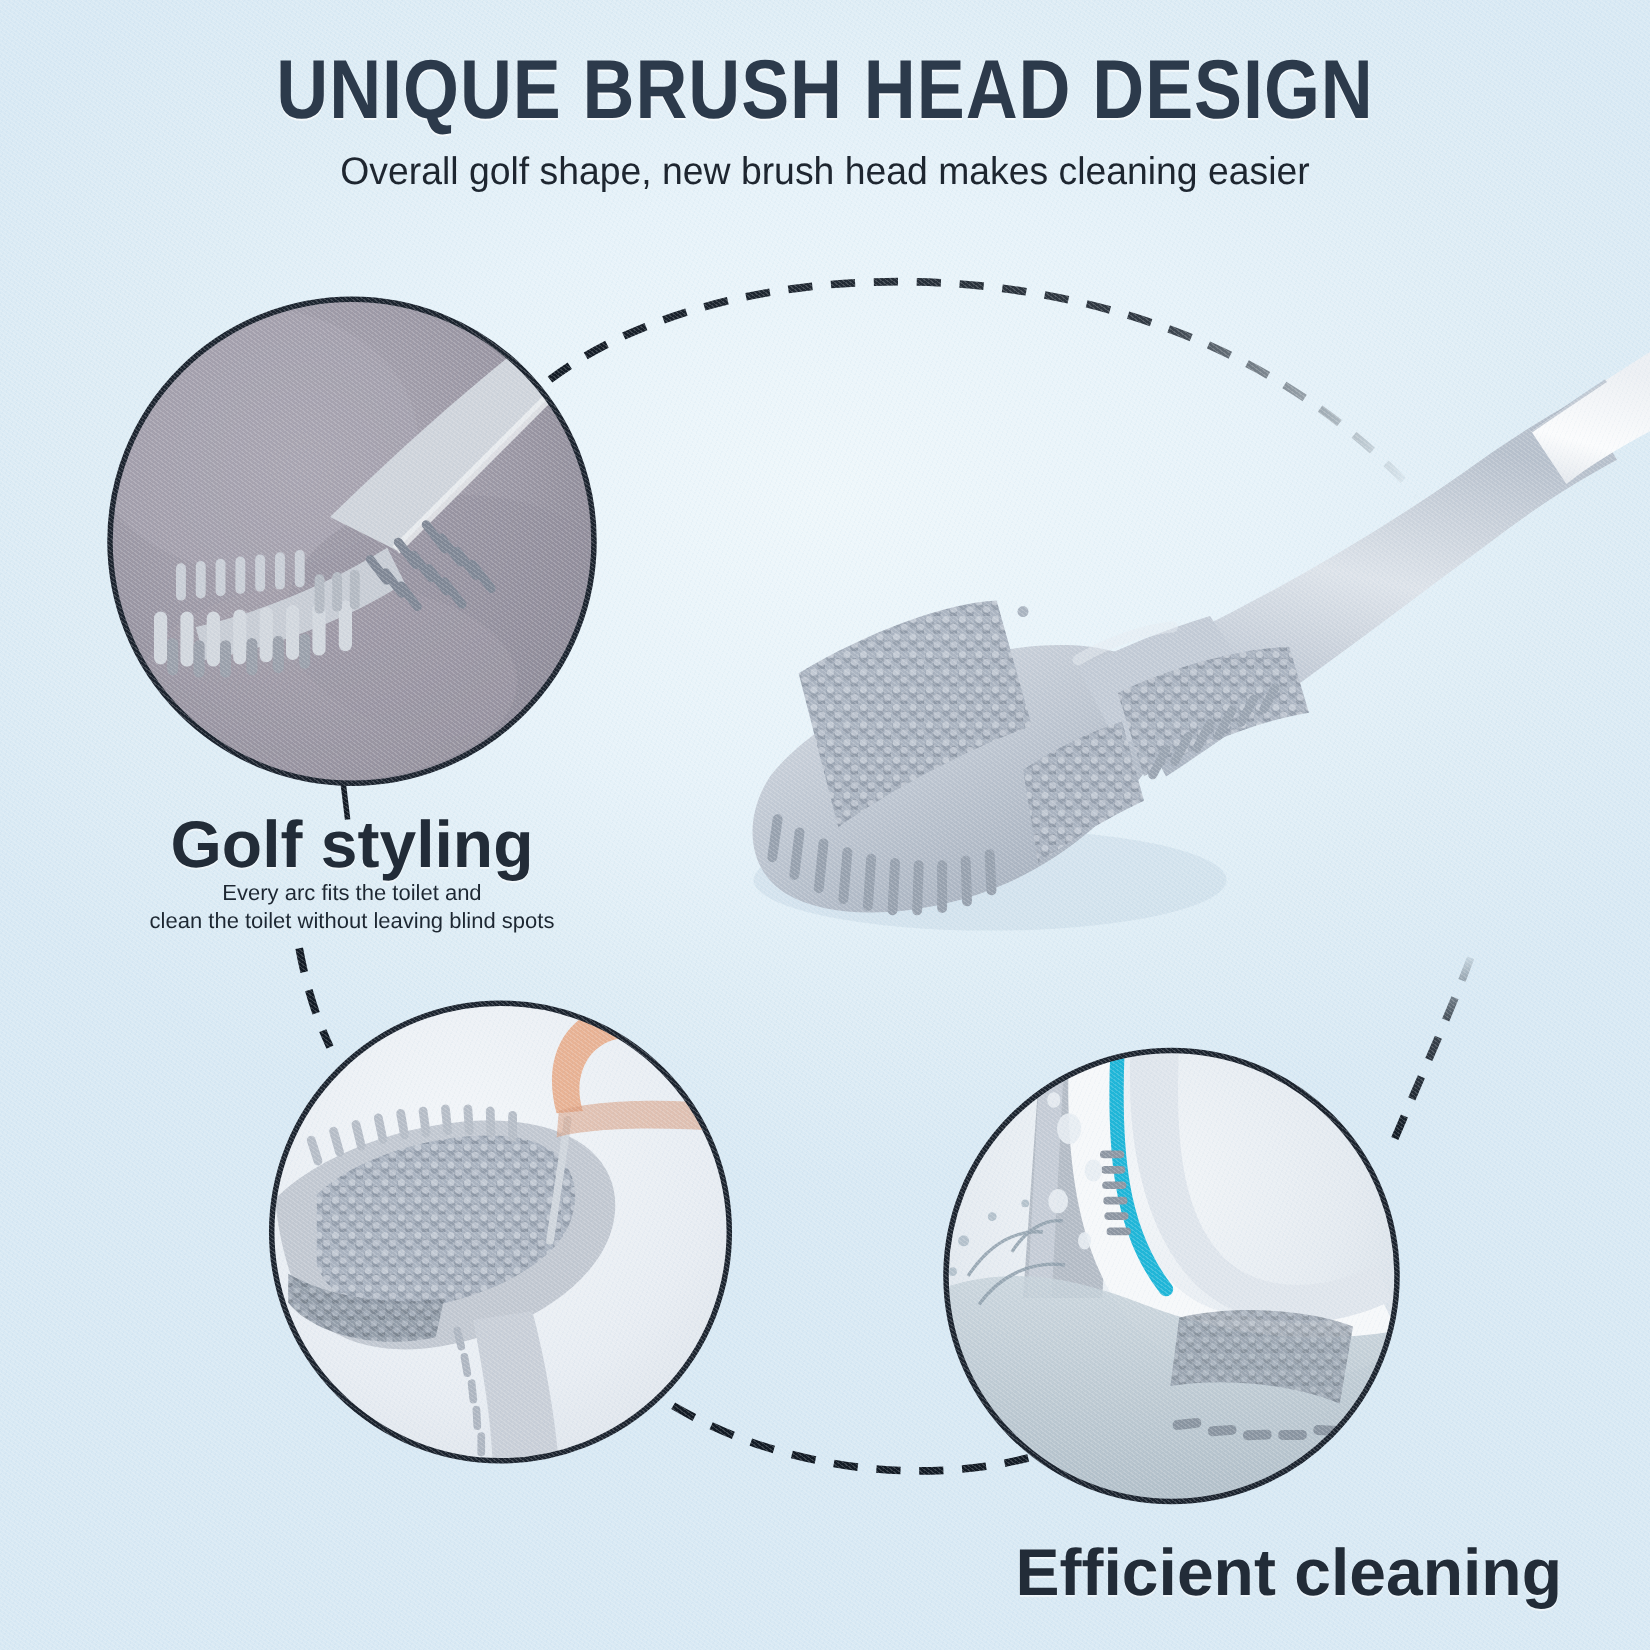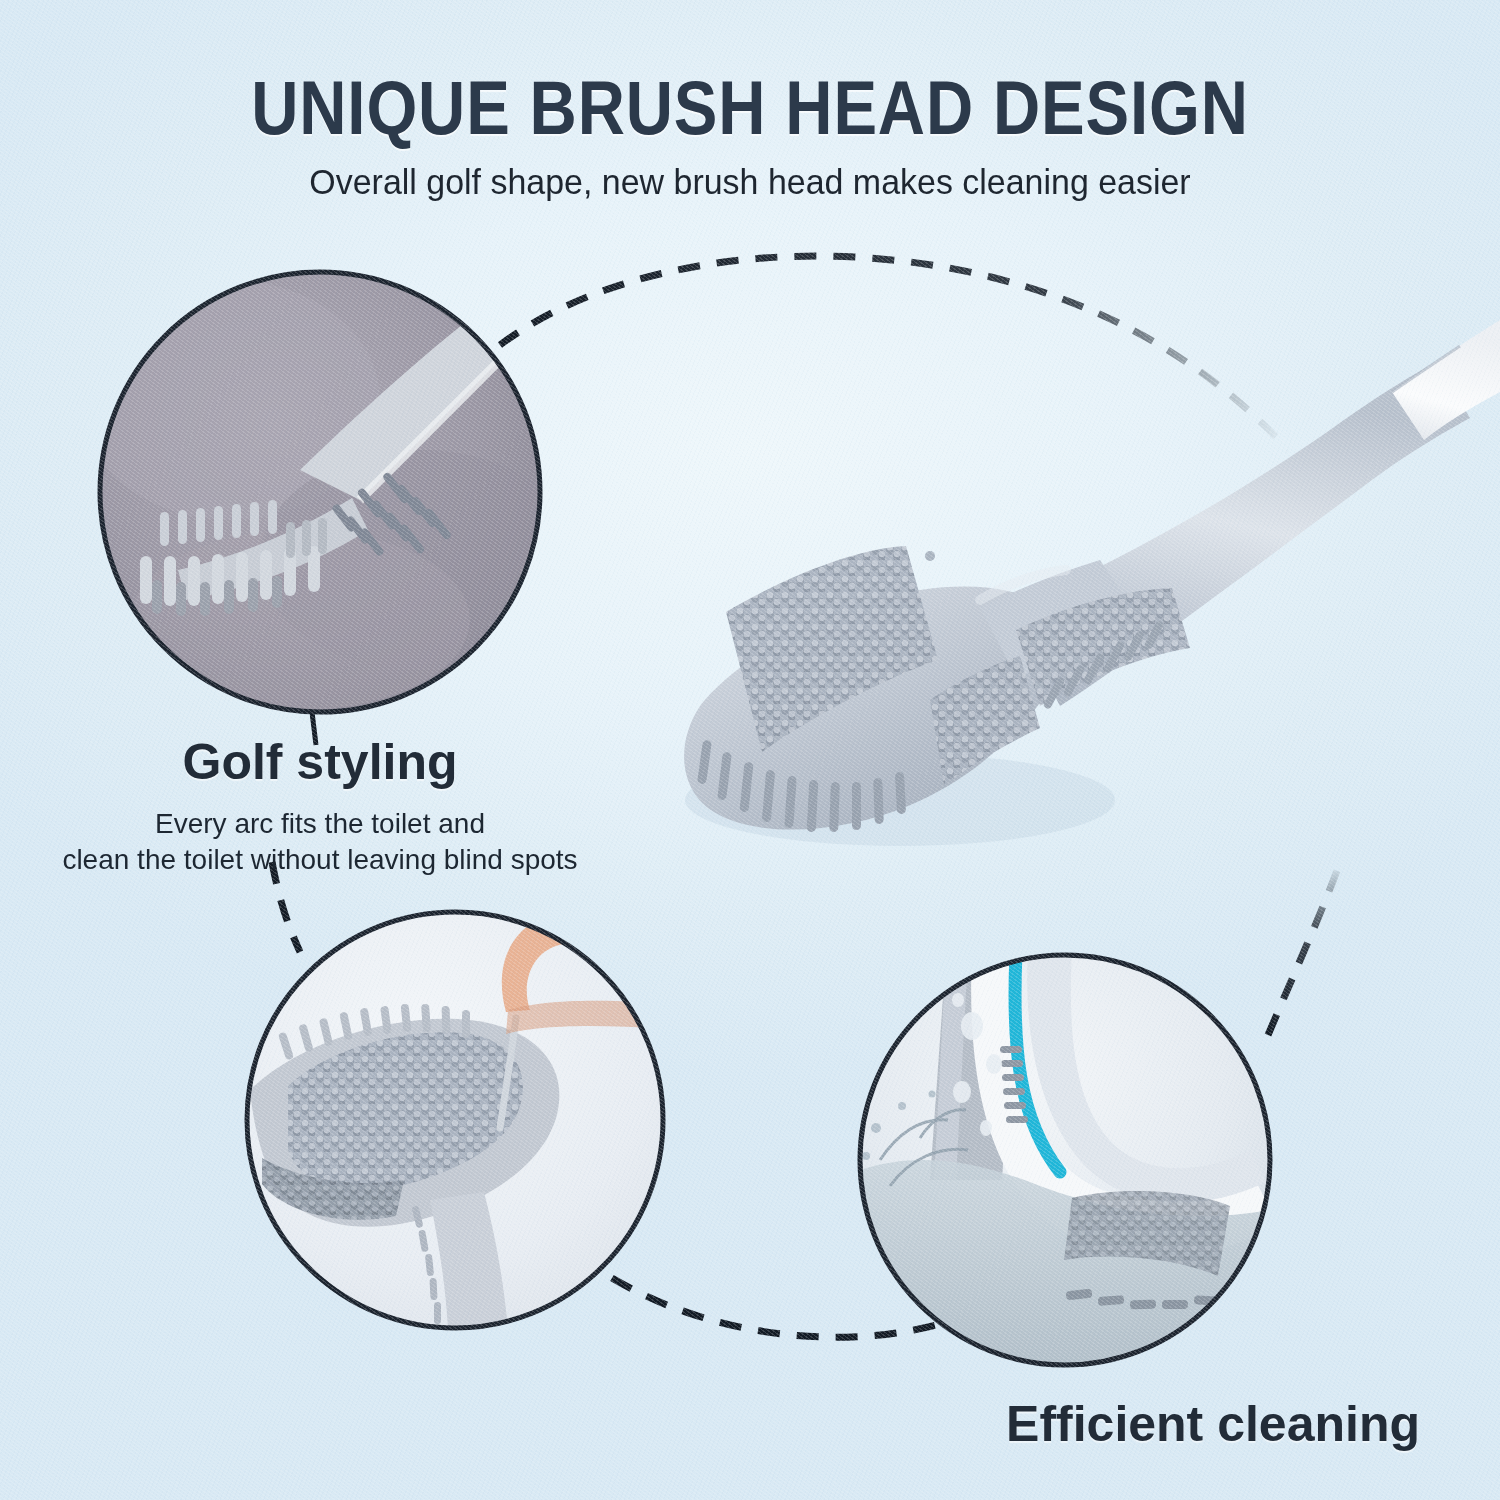--- a/index.html
+++ b/index.html
@@ -16,21 +16,21 @@
   }
   
   #noise{
     position:absolute;inset:0;pointer-events:none;opacity:.5;
     background-image:
       repeating-linear-gradient(37deg, rgba(255,255,255,.35) 0 1px, rgba(0,0,0,0) 1px 3px),
       repeating-linear-gradient(113deg, rgba(120,160,190,.08) 0 1px, rgba(0,0,0,0) 1px 4px);
   }
 
   
-  .header{position:absolute;top:0;left:0;width:1500px;text-align:center;margin-top:26px;}
+  .header{position:absolute;top:0;left:0;width:1500px;text-align:center;}
   .title{
     margin:44px 0 0 0;
     font-size:76px;line-height:1;
     font-weight:700;
     letter-spacing:1px;
     color:#2c3a4b;
     font-family:"Liberation Sans", sans-serif;
     transform:scaleX(.86);
     text-shadow:0 2px 1px rgba(255,255,255,.7);
   }
@@ -40,26 +40,26 @@
     color:#1e2630;font-weight:400;
     transform:scaleX(.97);
   }
 
   
   #art{position:absolute;left:0;top:0;width:1500px;height:1500px;}
 
   
   .feat{position:absolute;text-align:center;}
   .feat .f-title{
-    font-size:50px;font-weight:700;color:#222c38;
+    font-size:60px;font-weight:700;color:#222c38;
     line-height:1.05;white-space:nowrap;
     text-shadow:0 2px 1px rgba(255,255,255,.55);
   }
   .feat .f-desc{
-    margin-top:17px;font-size:28px;line-height:1.3;color:#1d2732;font-weight:400;
+    margin-top:0;font-size:20px;line-height:1.3;color:#1d2732;font-weight:400;
     white-space:pre-line;
   }
   #feat-golf{left:60px;top:736px;width:520px;}
   #feat-soft{left:195px;top:1368px;width:520px;}
   #feat-eff{left:860px;top:1398px;width:560px;text-align:right;}
 </style>
 </head>
 <body>
 
 <div id="page">

